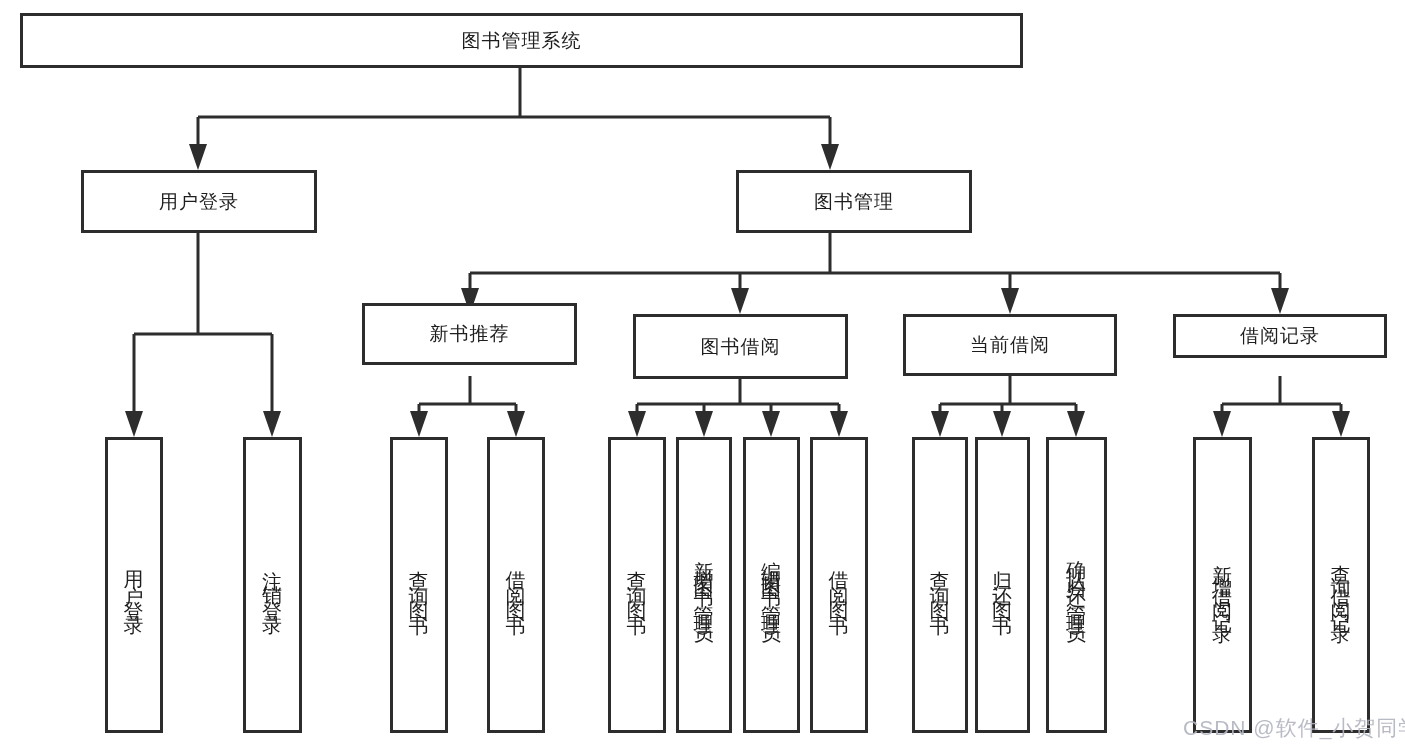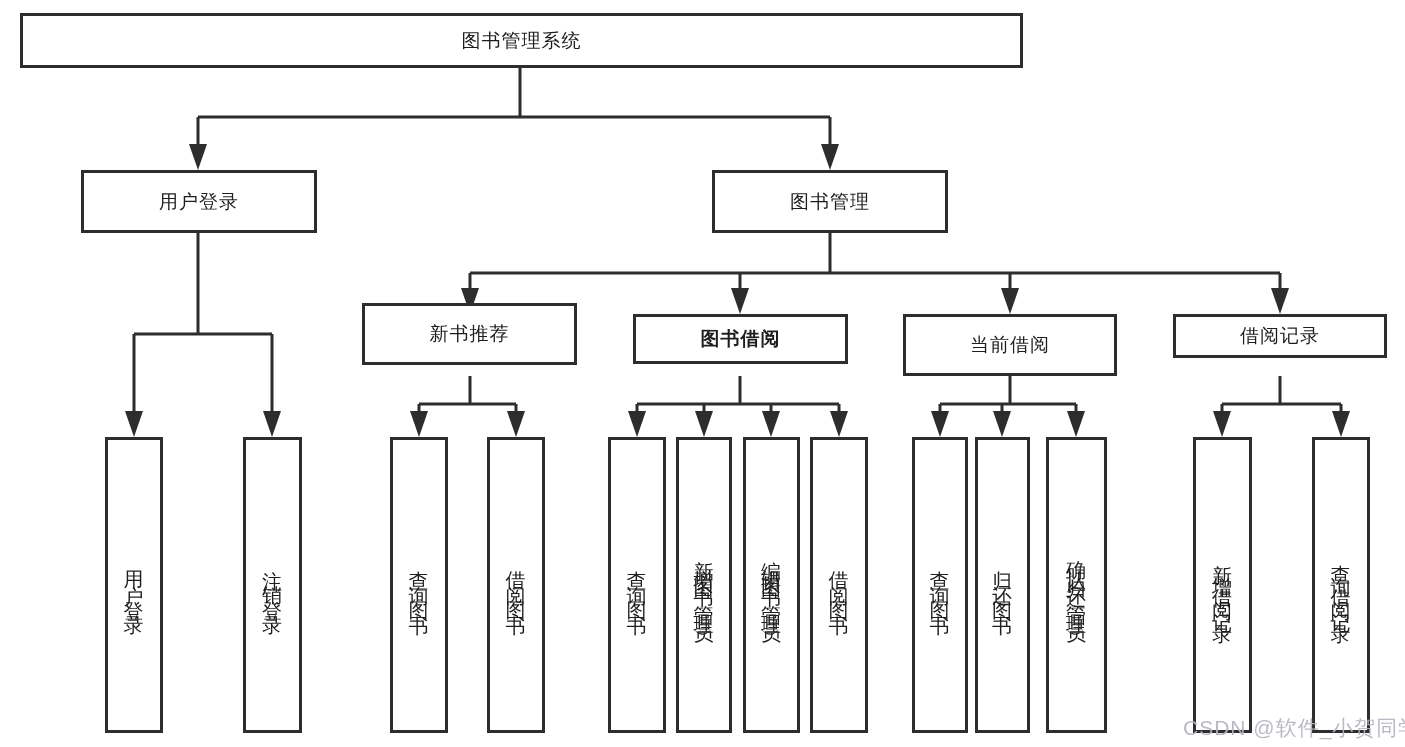--- a/index.html
+++ b/index.html
@@ -113,24 +113,24 @@
       <polygon points="993,411 1011,411 1002,437"></polygon>
       <polygon points="1067,411 1085,411 1076,437"></polygon>
       <polygon points="1213,411 1231,411 1222,437"></polygon>
       <polygon points="1332,411 1350,411 1341,437"></polygon>
     </g>
   </svg>
 
   <div class="box" style="left:20px; top:13px; width:1003px; height:55px;">图书管理系统</div>
 
   <div class="box" style="left:81px; top:170px; width:236px; height:63px;">用户登录</div>
-  <div class="box" style="left:712px; top:170px; width:236px; height:63px;text-align:right;">图书管理</div>
+  <div class="box" style="left:736px; top:170px; width:236px; height:63px;text-align:right;">图书管理</div>
 
   <div class="box" style="left:362px; top:303px; width:215px; height:62px;">新书推荐</div>
-  <div class="box" style="left:633px; top:314px; width:215px; height:50px;font-weight:bold;">图书借阅</div>
+  <div class="box" style="left:633px; top:314px; width:215px; height:65px;">图书借阅</div>
   <div class="box" style="left:903px; top:314px; width:214px; height:62px;text-align:right;">当前借阅</div>
   <div class="box" style="left:1173px; top:314px; width:214px; height:44px;">借阅记录</div>
 
   <div class="vbox sp4" style="left:105px; top:437px; width:58px; height:296px;">用户登录</div>
   <div class="vbox sp4" style="left:243px; top:437px; width:59px; height:296px;">注销登录</div>
 
   <div class="vbox sp4" style="left:390px; top:437px; width:58px; height:296px;">查询图书</div>
   <div class="vbox sp4" style="left:487px; top:437px; width:58px; height:296px;">借阅图书</div>
 
   <div class="vbox sp4" style="left:608px; top:437px; width:58px; height:296px;">查询图书</div>

